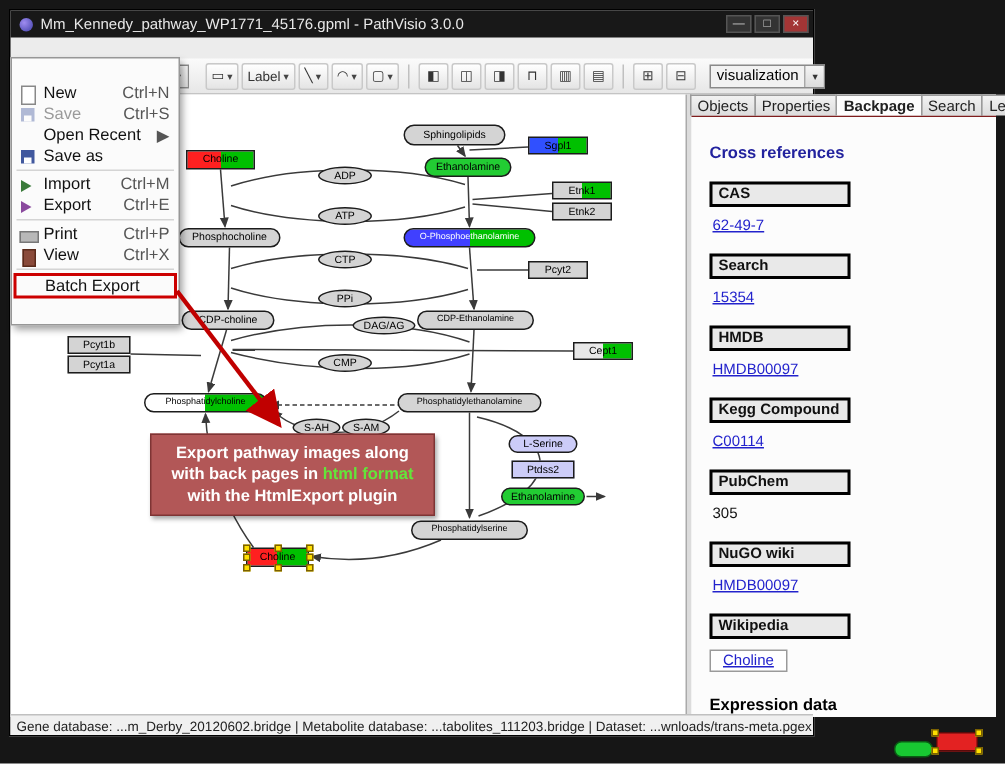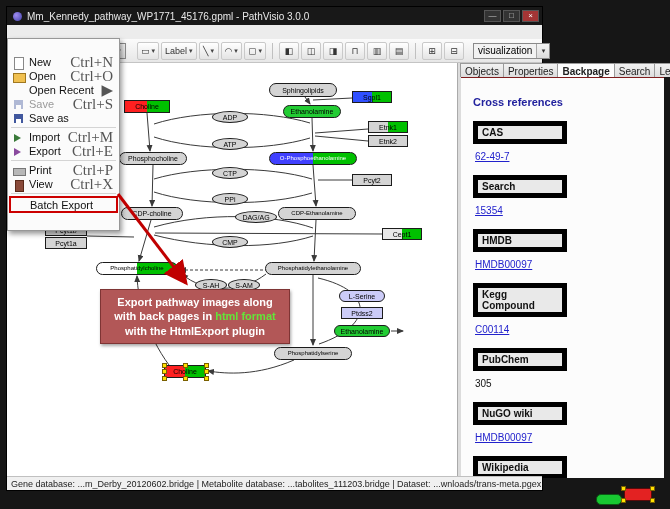--- a/index.html
+++ b/index.html
@@ -49,37 +49,37 @@
   #callout { position:absolute; left:93px; top:226px; width:190px; background:#b25757; border:1px solid #7e3434; color:#fff; font-size:11px; font-weight:bold; text-align:center; padding:5px 7px; line-height:1.3; z-index:20; box-shadow:1px 2px 3px rgba(0,0,0,.35); }
   #callout .hl { color:#63e53a; }
 
   
   #side-panel { position:absolute; left:454px; top:0; width:203px; height:415px; background:#f0f0f0; }
   #panel-tabs { display:flex; height:15px; background:#e2e2e2; border-bottom:1px solid #7f1d1d; font-size:10px; }
   .tab { padding:2px 4px; border:1px solid #9a9a9a; border-bottom:none; background:linear-gradient(#f2f2f2,#dcdcdc); margin-left:-1px; color:#222; white-space:nowrap; }
   .tab.active { background:#fdfdfd; font-weight:bold; }
   #panel-body { position:absolute; left:0; top:15px; right:0; bottom:0; background:#fcfcfc; padding:10px 12px; overflow:hidden; }
   #bp-title { color:#22229e; font-weight:bold; font-size:11px; margin:8px 0 6px 0; }
-  .bp-header { width:94px; background:#e9e9e9; border:5px solid #000000; font-size:10px; font-weight:bold; padding:1px 4px; margin-top:13px; color:#111; }
+  .bp-header { width:94px; background:#e9e9e9; border:2px solid #000000; font-size:10px; font-weight:bold; padding:1px 4px; margin-top:13px; color:#111; }
   .bp-value { font-size:10px; margin:7px 0 0 2px; color:#111; width:fit-content; }
   .bp-value.link { color:#2222cc; text-decoration:underline; }
   .bp-value.boxed { border:1px solid #9a9a9a; background:#fff; padding:1px 8px; margin-left:0; }
   #bp-footer { font-weight:bold; font-size:11px; margin-top:16px; color:#000; }
 
   
   #statusbar { position:absolute; left:0; bottom:0; width:100%; height:14px; background:#f0f0f0; border-top:1px solid #c0c0c0; font-size:9px; color:#222; display:flex; align-items:center; padding:0 4px; white-space:nowrap; overflow:hidden; }
 
   
   #file-menu { position:absolute; left:7px; top:38px; width:113px; background:#fbfbfb; border:1px solid #979797; box-shadow:2px 3px 5px rgba(0,0,0,.4); z-index:50; padding:16px 0; }
   .fm-item { height:14px; display:flex; align-items:center; padding:0 6px 0 4px; font-size:11px; color:#111; }
   .fm-item.disabled { color:#9a9a9a; }
   .fm-item.highlighted { border:2px solid #cc0000; height:17px; margin:1px 1px; padding:0 4px 0 2px; }
   .fm-icon { width:13px; height:11px; margin-right:4px; position:relative; flex:0 0 13px; }
   .fm-label { flex:1; white-space:nowrap; }
-  .fm-shortcut { font-size:15px; color:#555; margin-left:0;font-family:Liberation Serif, serif; }
+  .fm-shortcut { font-size:11px; color:#555; margin-left:0; }
   .menu-sep { height:1px; background:#d4d4d4; margin:2px 3px; }
   .fm-icon.new-file::after { content:""; position:absolute; left:2px; top:0; width:8px; height:11px; background:#fff; border:1px solid #888; }
   .fm-icon.open-folder::after { content:""; position:absolute; left:1px; top:2px; width:11px; height:8px; background:#f0c050; border:1px solid #a07820; }
   .fm-icon.save-disk::after, .fm-icon.saveas-disk::after { content:""; position:absolute; left:2px; top:1px; width:9px; height:9px; background:#41589e; }
   .fm-icon.save-disk::before, .fm-icon.saveas-disk::before { content:""; position:absolute; left:4px; top:6px; width:5px; height:4px; background:#fff; z-index:1; }
   .fm-item.disabled .fm-icon { opacity:.4; }
   .fm-icon.import-arrow::after { content:""; position:absolute; left:2px; top:2px; border:4px solid transparent; border-left:7px solid #3a7a3a; }
   .fm-icon.export-arrow::after { content:""; position:absolute; left:2px; top:2px; border:4px solid transparent; border-left:7px solid #8a4a9e; }
   .fm-icon.printer::after { content:""; position:absolute; left:1px; top:3px; width:11px; height:6px; background:#b8b8b8; border:1px solid #777; }
   .fm-icon.exit-door::after { content:""; position:absolute; left:3px; top:1px; width:7px; height:10px; background:#8a4a3a; border:1px solid #5a2a1a; }
@@ -285,34 +285,29 @@
   </div>
 
 </div>
 
 <div id="file-menu">
     <div class="fm-item">
       <span class="fm-icon new-file"></span>
       <span class="fm-label">New</span>
       <span class="fm-shortcut">Ctrl+N</span>
     </div>
-    <div class="fm-item">
-      <span class="fm-icon open-folder"></span>
-      <span class="fm-label">Open</span>
-      <span class="fm-shortcut">Ctrl+O</span>
-    </div>
-    <div class="fm-item">
-      <span class="fm-icon"></span>
-      <span class="fm-label">Open Recent</span>
-      <span class="fm-shortcut">▶</span>
-    </div>
     <div class="fm-item disabled">
       <span class="fm-icon save-disk"></span>
       <span class="fm-label">Save</span>
       <span class="fm-shortcut">Ctrl+S</span>
+    </div>
+    <div class="fm-item">
+      <span class="fm-icon"></span>
+      <span class="fm-label">Open Recent</span>
+      <span class="fm-shortcut">▶</span>
     </div>
     <div class="fm-item">
       <span class="fm-icon saveas-disk"></span>
       <span class="fm-label">Save as</span>
       <span class="fm-shortcut"></span>
     </div>
     <div class="menu-sep"></div>
     <div class="fm-item">
       <span class="fm-icon import-arrow"></span>
       <span class="fm-label">Import</span>

